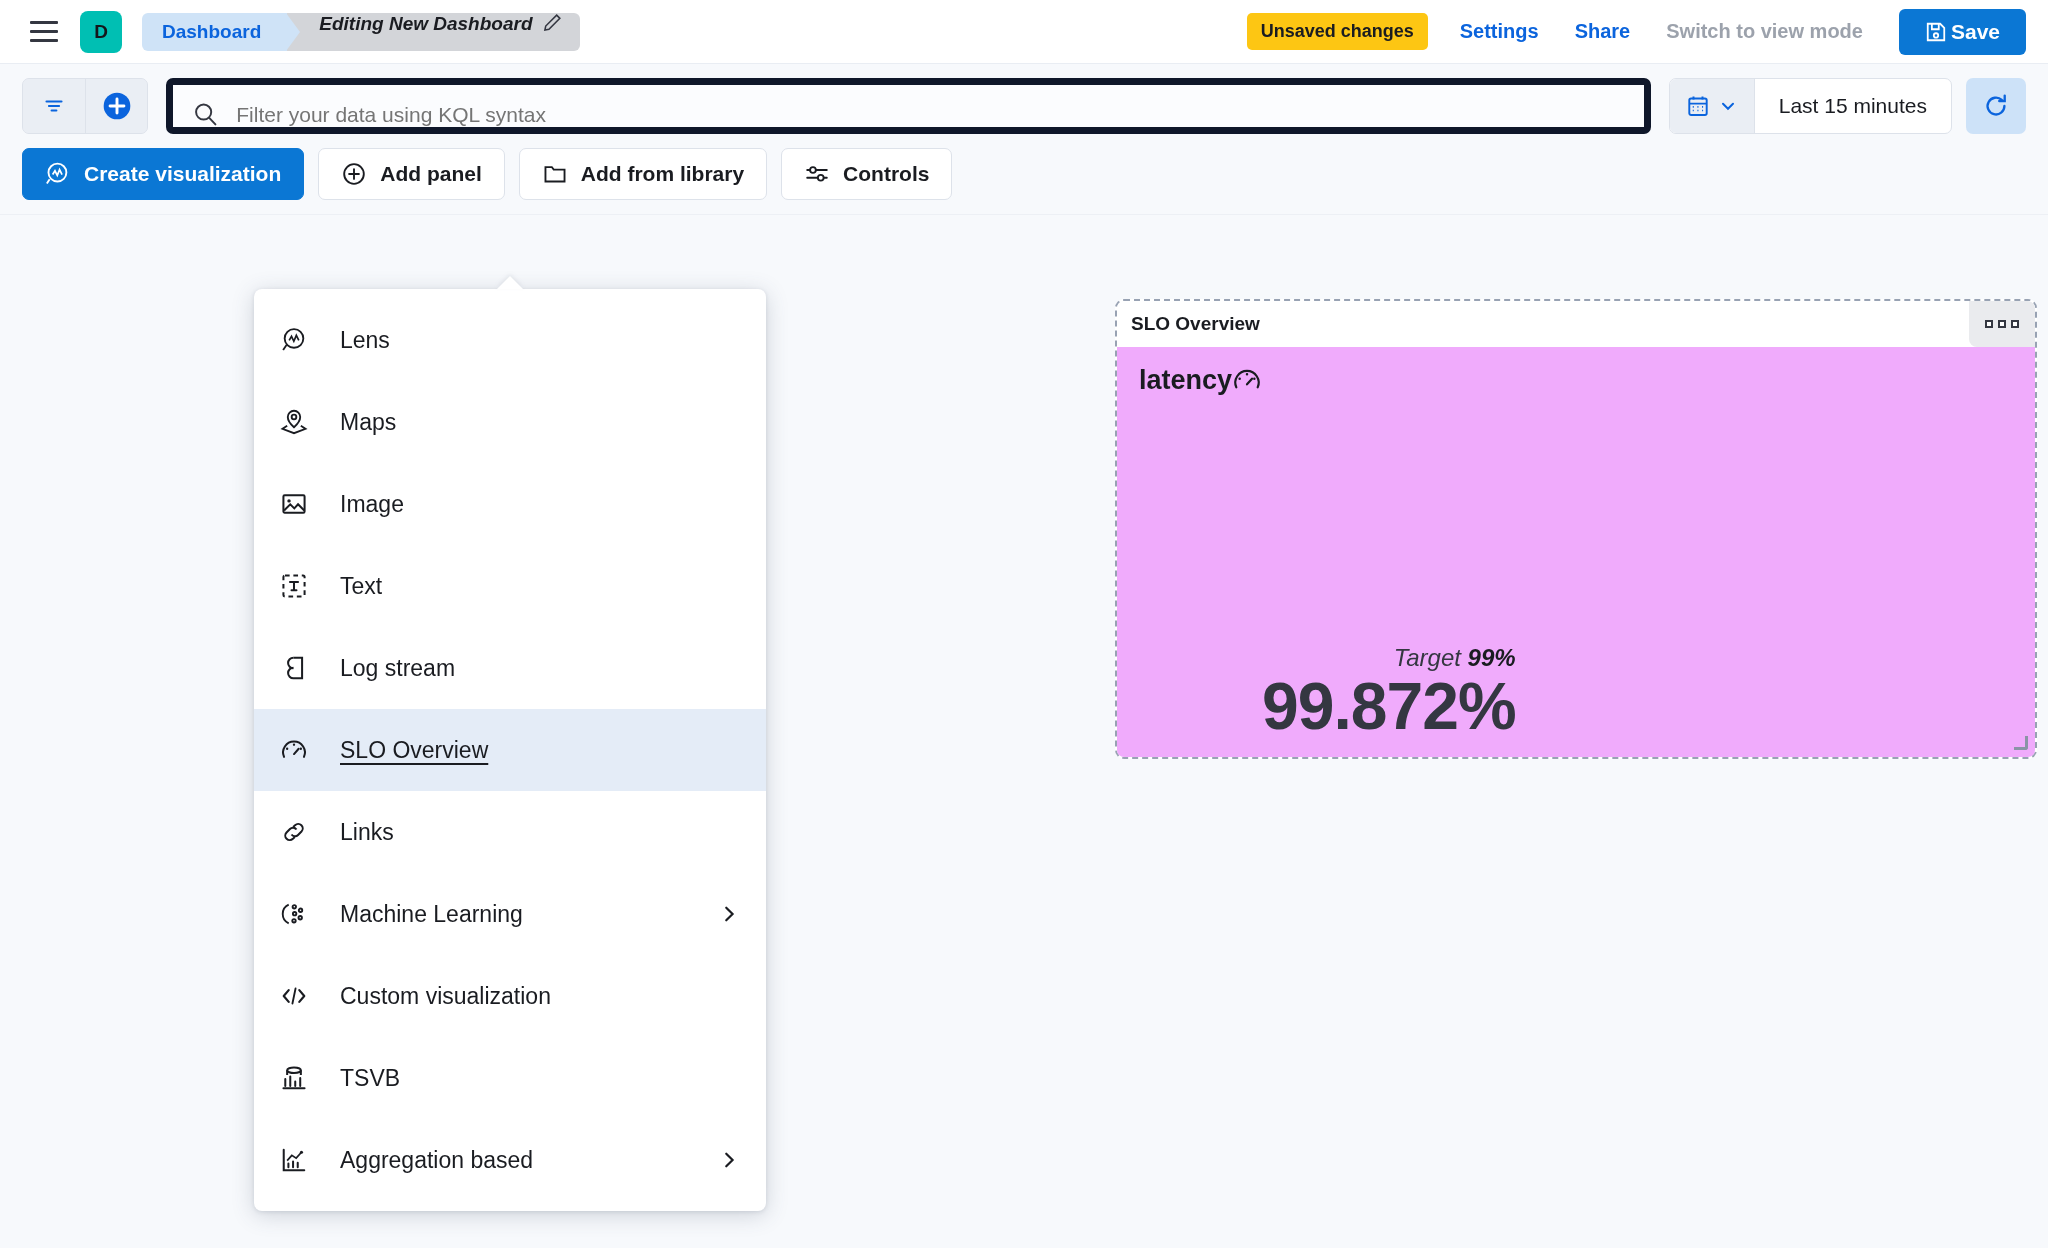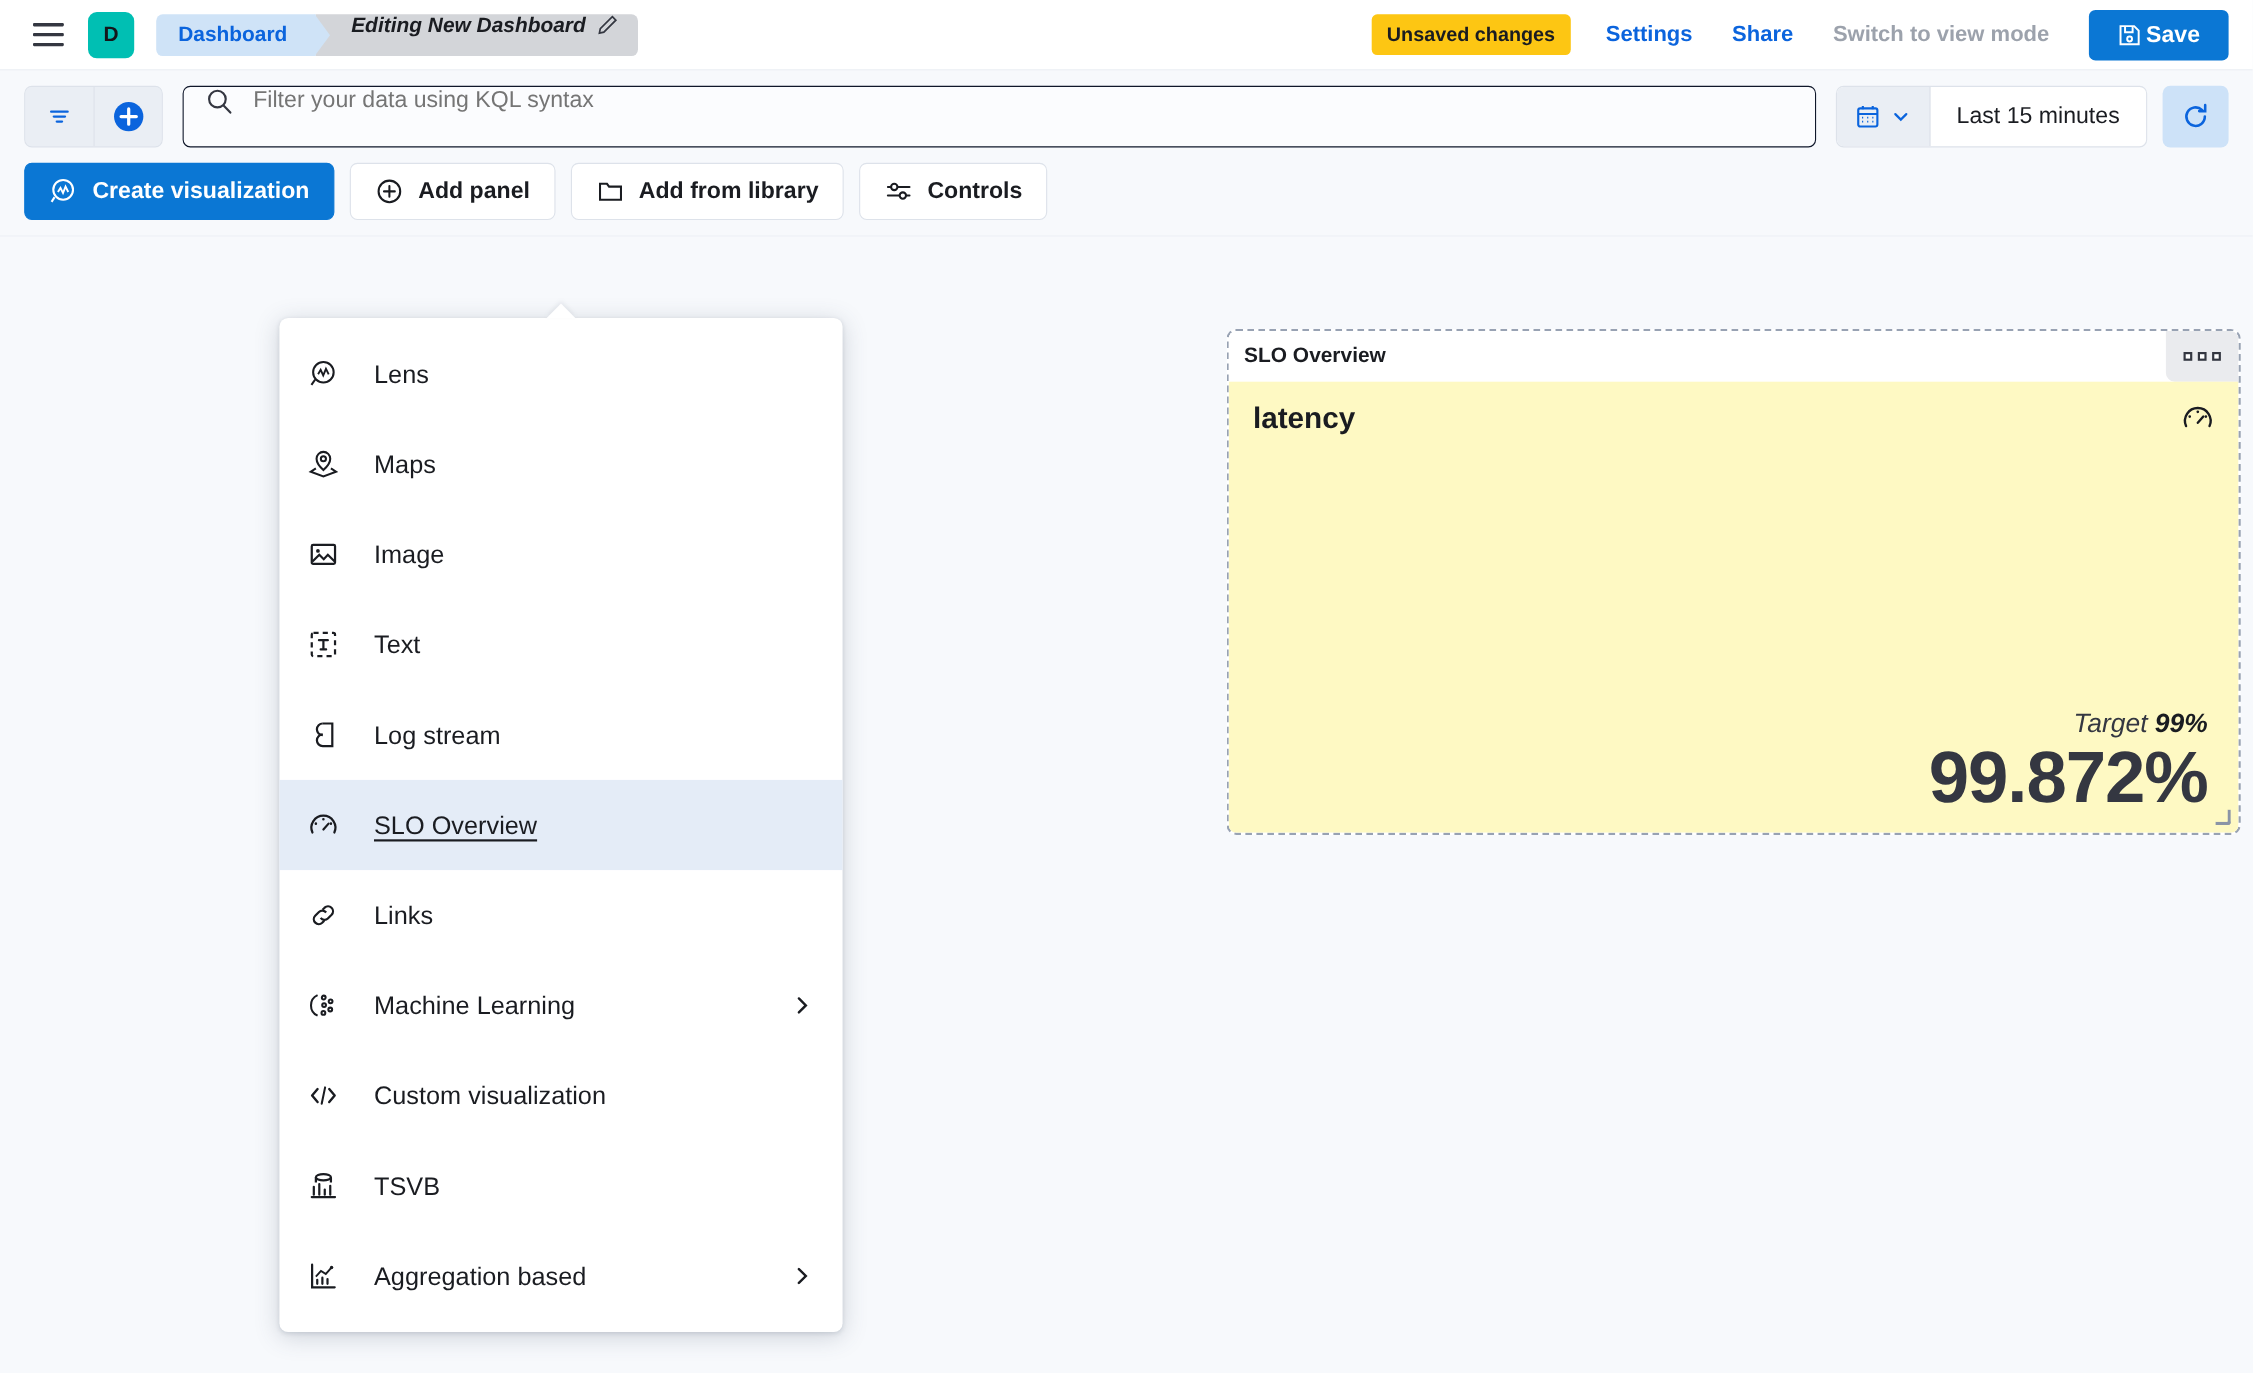--- a/index.html
+++ b/index.html
@@ -104,22 +104,22 @@
     border-radius: 7px; overflow: hidden;
     background: #EAEEF4;
   }
   .filter-btn {
     width: 62px; display: flex; align-items: center; justify-content: center;
     cursor: pointer; background: #EAEEF4;
   }
   .filter-btn + .filter-btn { border-left: 1px solid #DDE2EA; }
   .search-field {
     flex: 1; height: 56px; margin-left: 18px;
-    background: #FBFCFE; border: 1px solid #0f172a;
-    border-radius: 7px; display: flex; align-items: flex-start;
+    background: #FBFCFE; border: 7px solid #0f172a;
+    border-radius: 7px; display: flex; align-items: flex-end;
     padding: 0 20px; gap: 18px; cursor: text;
   }
   .search-field .ph {
     font-size: 21px; color: #69707D;
     background: none; border: none; outline: none;
     width: 100%; font-family: "Liberation Sans", sans-serif;
   }
   .datepicker {
     margin-left: 18px; height: 56px;
     display: flex; align-items: center;
@@ -231,23 +231,23 @@
     border-radius: 0 7px 0 8px;
     display: flex; align-items: center; justify-content: center;
     gap: 5px; cursor: pointer;
   }
   .slo-ctx i {
     width: 8px; height: 8px; display: block;
     border: 2px solid #343741; background: #fff;
   }
   .slo-body {
     position: absolute; left: 0; right: 0; top: 46px; bottom: 0;
-    background: #fef9c3;
-    padding: 18px 22px 16px 22px;
-    display: flex; flex-direction: column;
+    background: #f0abfc;
+    padding: 18px 6px 16px 22px;
+    display: flex; flex-direction: row;
   }
   .slo-body-top { display: flex; align-items: flex-start; }
   .slo-metric-name {
     font-size: 27px; font-weight: 700; color: #1A1C21;
   }
   .gauge-ico { margin-left: auto; width: 30px; height: 30px; display:block; }
   .slo-foot {
     margin-top: auto; text-align: right; padding-right: 6px;
   }
   .slo-target { font-size: 24px; color: #343741; font-style: italic; }

